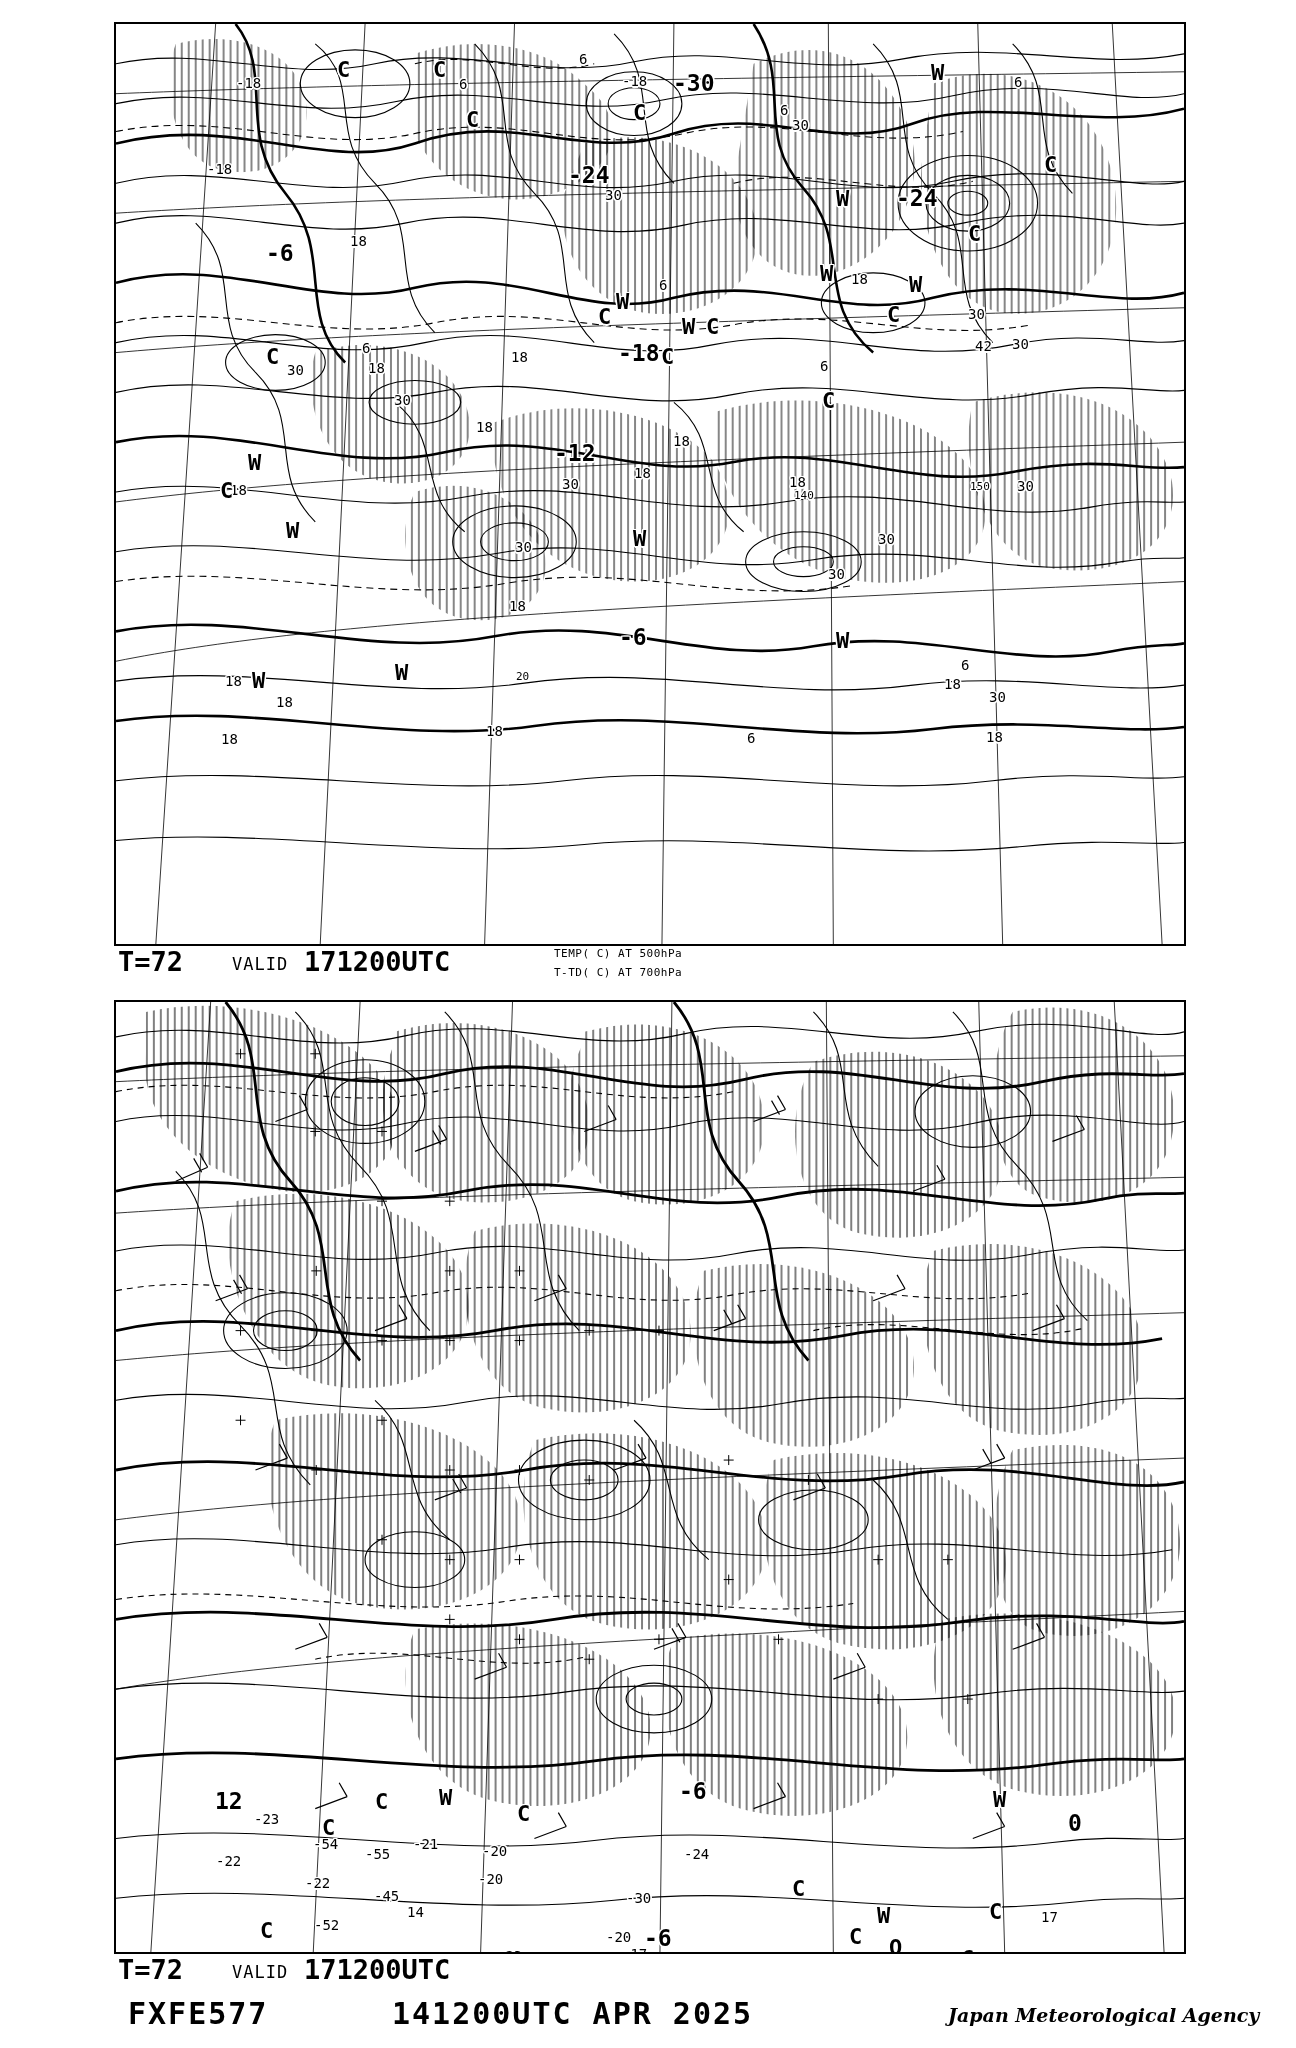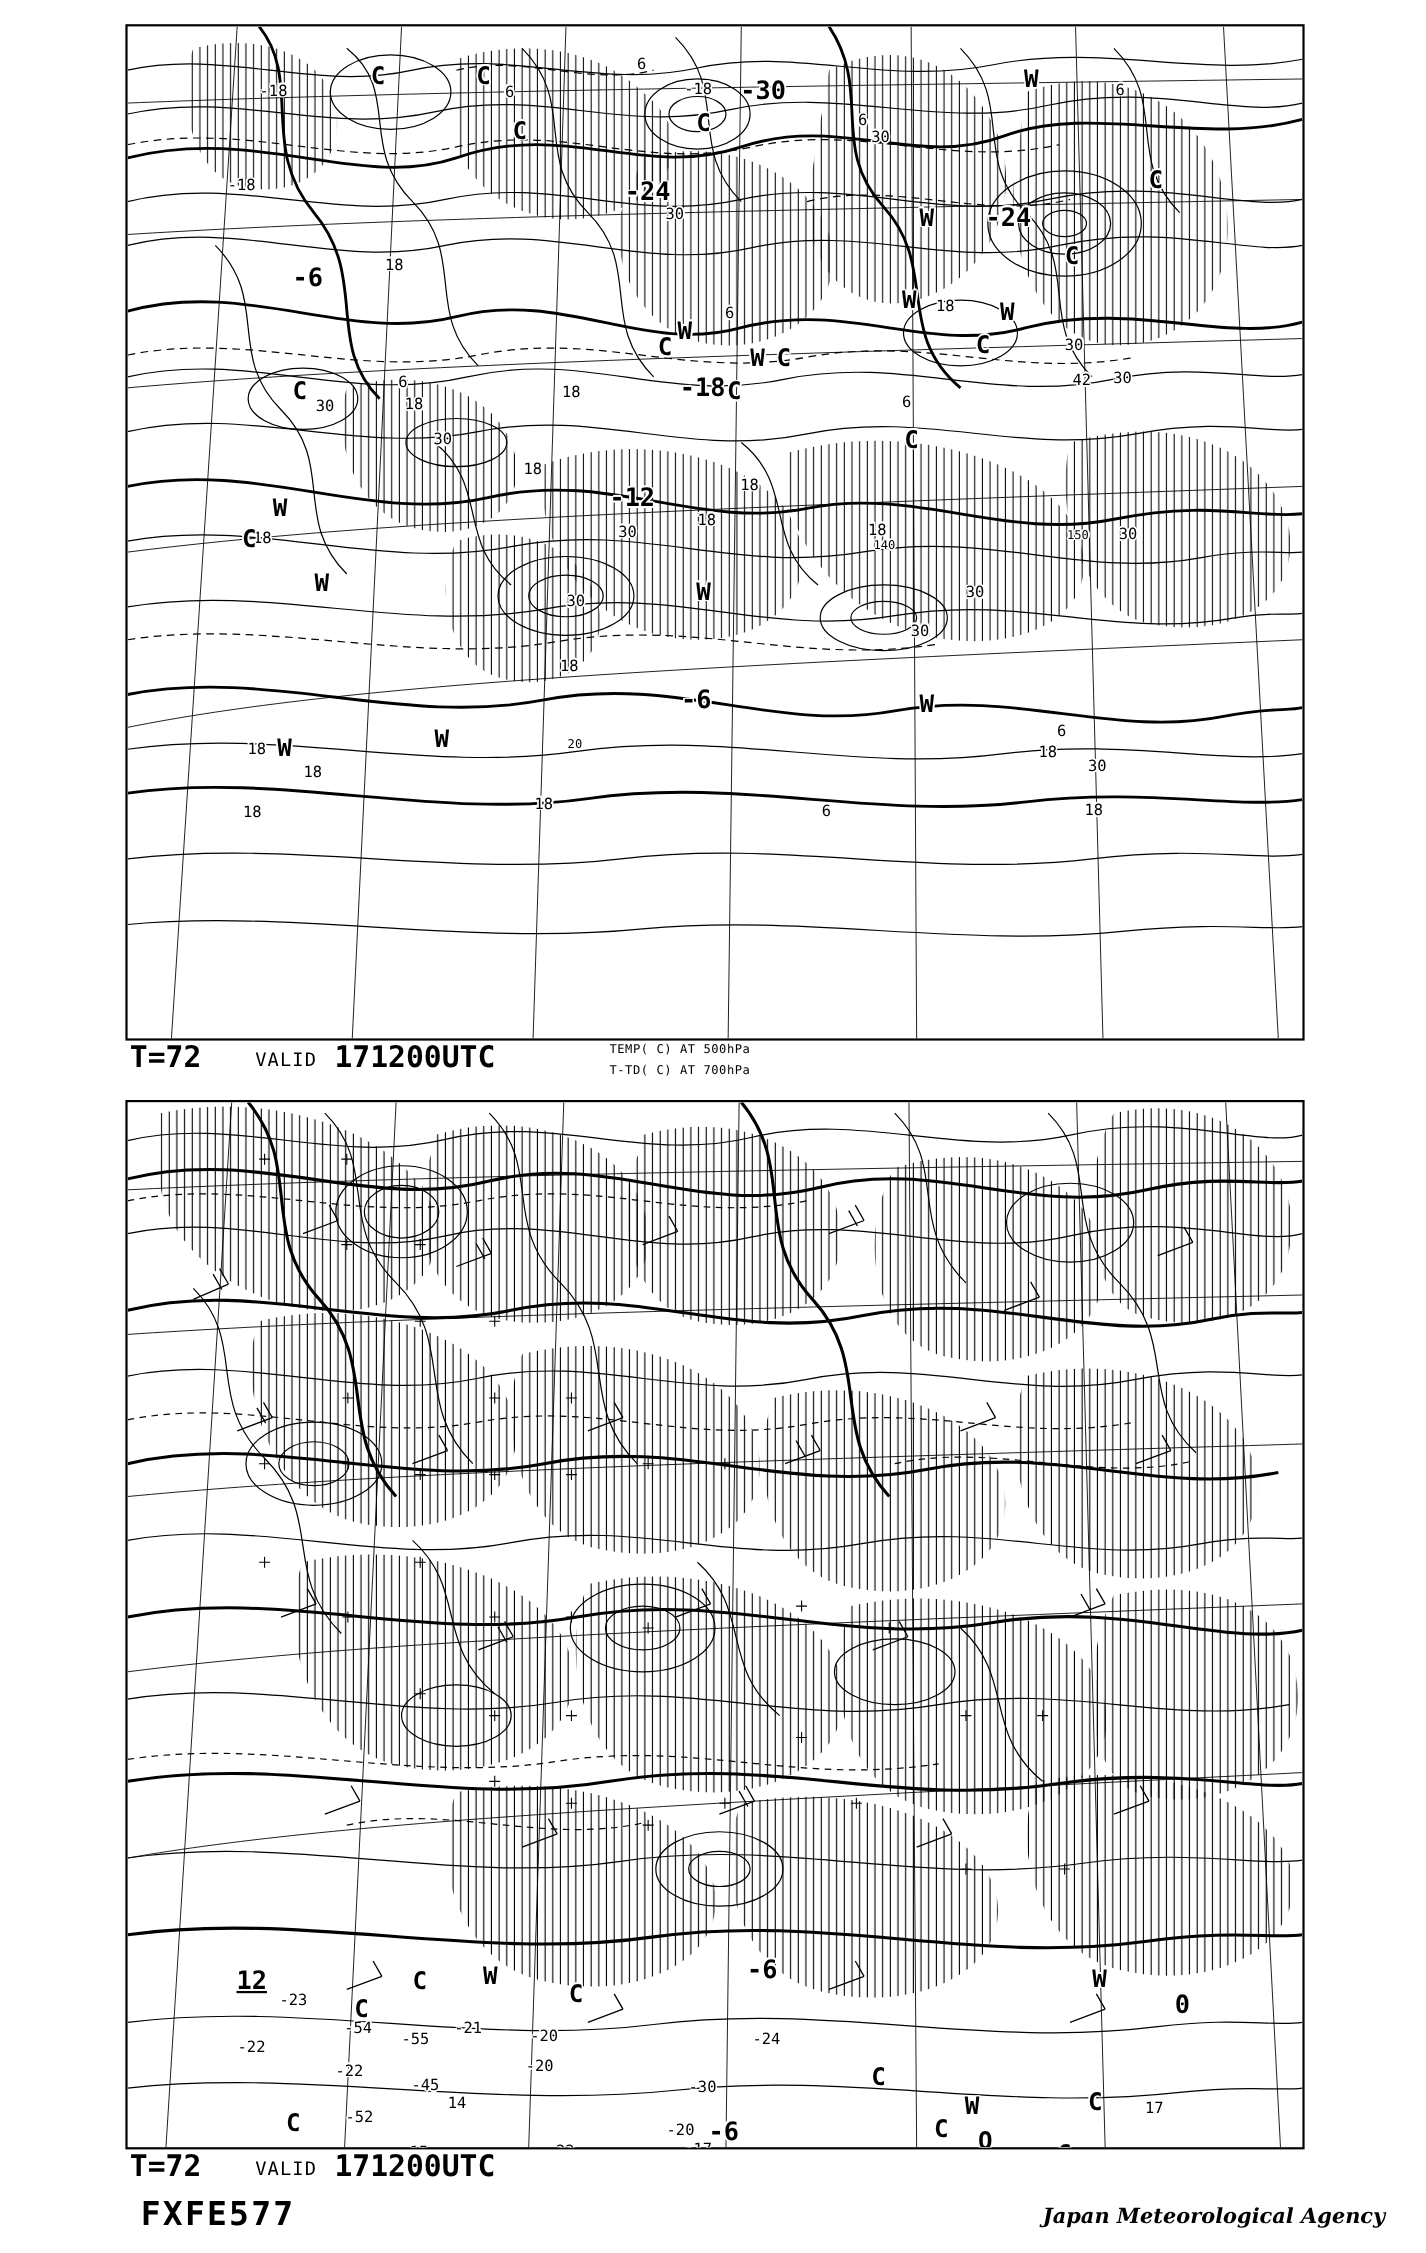--- a/index.html
+++ b/index.html
@@ -488,21 +488,21 @@
         <path d="M470 660 h10 M475 655 v10"></path>
         <path d="M540 640 h10 M545 635 v10"></path>
         <path d="M660 640 h10 M665 635 v10"></path>
         <path d="M760 700 h10 M765 695 v10"></path>
         <path d="M850 700 h10 M855 695 v10"></path>
       </g>
     </svg>
 
     <div class="lbl big halo" style="left:563px;top:778px;">-6</div>
     <div class="lbl big halo" style="left:528px;top:925px;">-6</div>
-    <div class="lbl big halo" style="left:99px;top:788px;text-decoration:underline;">12</div>
+    <div class="lbl big halo" style="left:99px;top:788px;">12</div>
     <div class="lbl big halo" style="left:952px;top:810px;">0</div>
 
     <div class="lbl sm halo" style="left:138px;top:810px;">-23</div>
     <div class="lbl sm halo" style="left:100px;top:852px;">-22</div>
     <div class="lbl sm halo" style="left:197px;top:835px;">-54</div>
     <div class="lbl sm halo" style="left:249px;top:845px;">-55</div>
     <div class="lbl sm halo" style="left:189px;top:874px;">-22</div>
     <div class="lbl sm halo" style="left:258px;top:887px;">-45</div>
     <div class="lbl sm halo" style="left:198px;top:916px;">-52</div>
 
@@ -536,16 +536,17 @@
   </div>
 
   <div class="caption-row" id="caption-lower">
     <div class="cap-t">T=72</div>
     <div class="cap-validlabel">VALID</div>
     <div class="cap-validtime">171200UTC</div>
   </div>
 
   <div id="footer">
     <div id="footer-id">FXFE577</div>
+    <div id="footer-time">141200UTC APR 2025</div>
     <div id="footer-agency">Japan Meteorological Agency</div>
   </div>
 
 </div>
 
 </body></html>

